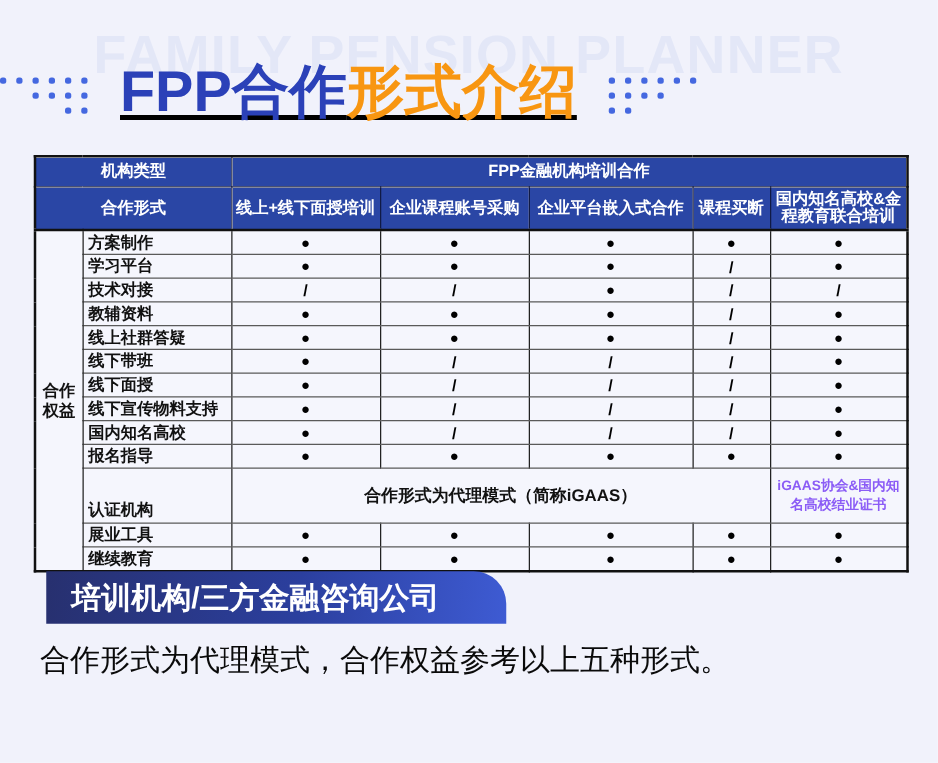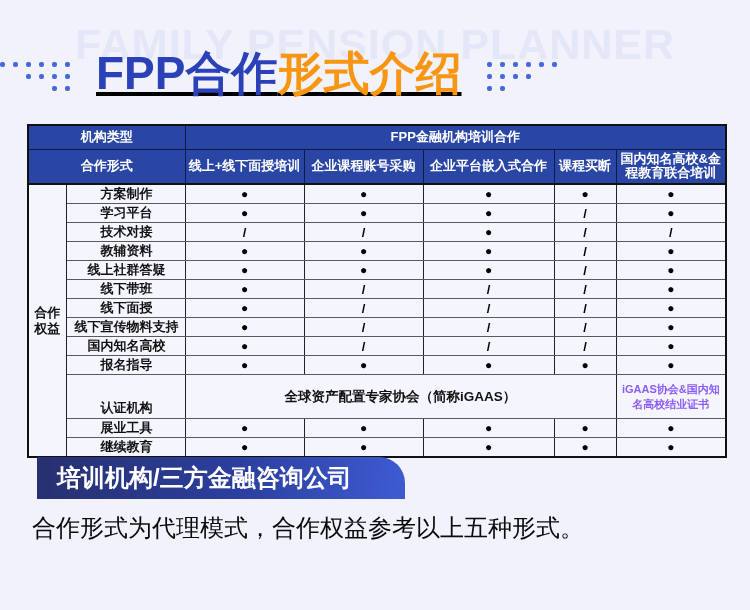--- a/index.html
+++ b/index.html
@@ -55,21 +55,21 @@
   table.coop thead { border-bottom: 2px solid #111; }
   tbody tr { height: 16px; }
   tbody tr.cert-row { height: 44px; }
   td.group {
     font-size: 13px; font-weight: bold; color: #111;
     text-align: center; vertical-align: middle; line-height: 1.25;
     padding: 0 4px; background: #F5F6FD;
   }
   td.label {
     font-size: 13px; font-weight: bold; color: #111;
-    text-align: center; padding: 0 2px 0 4px; white-space: nowrap;
+    text-align: left; padding: 0 2px 0 4px; white-space: nowrap;
   }
   td.label.bottom { vertical-align: bottom; padding-bottom: 1px; }
   td.val { text-align: center; vertical-align: middle; color: #000; }
   td.val.dot   { font-size: 12px; }
   td.val.slash { font-size: 13px; font-weight: bold; }
   td.merged {
     text-align: center; vertical-align: middle;
     font-size: 13.5px; font-weight: bold; color: #111;
   }
   td.cert-last {
@@ -242,21 +242,21 @@
       <tr>
         <td class="label">报名指导</td>
         <td class="val dot">●</td>
         <td class="val dot">●</td>
         <td class="val dot">●</td>
         <td class="val dot">●</td>
         <td class="val dot">●</td>
       </tr>
       <tr class="cert-row">
         <td class="label bottom">认证机构</td>
-        <td class="merged" colspan="4">全球资产配置专家协会（简称iGAAS）</td>
+        <td class="merged" colspan="4">合作形式为代理模式（简称iGAAS）</td>
         <td class="cert-last">iGAAS协会&amp;国内知名高校结业证书</td>
       </tr>
       <tr>
         <td class="label">展业工具</td>
         <td class="val dot">●</td>
         <td class="val dot">●</td>
         <td class="val dot">●</td>
         <td class="val dot">●</td>
         <td class="val dot">●</td>
       </tr>

